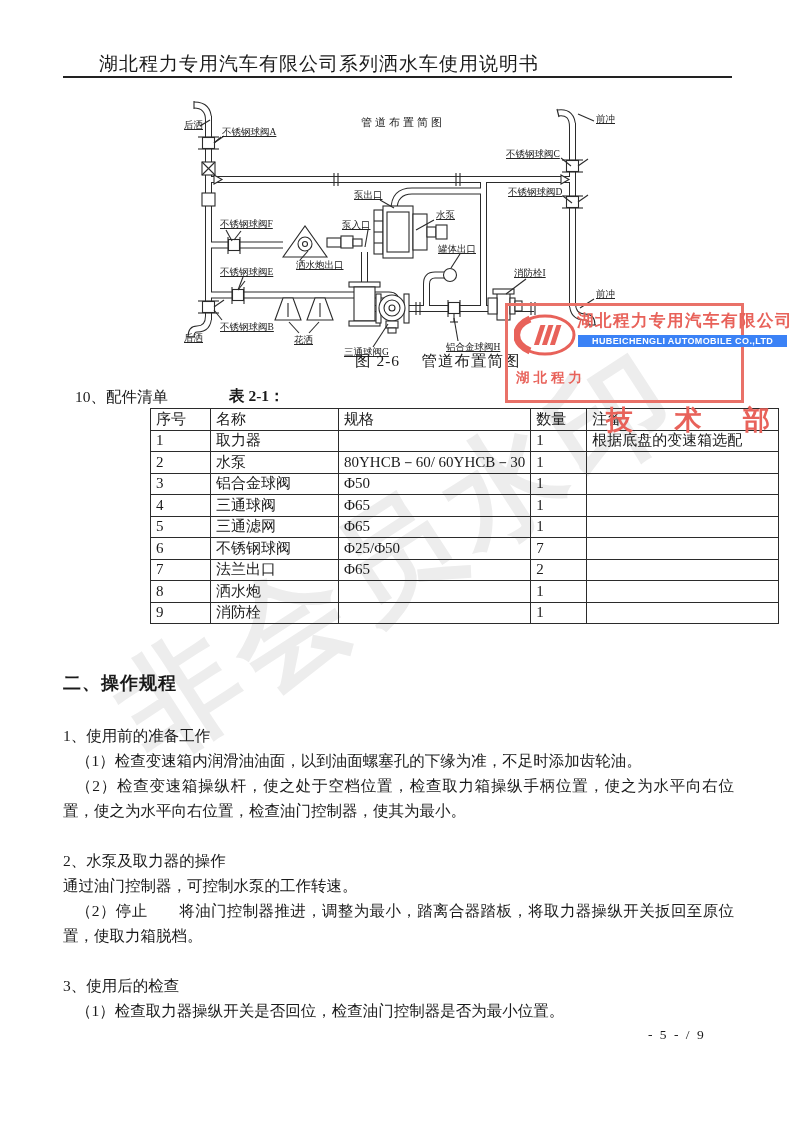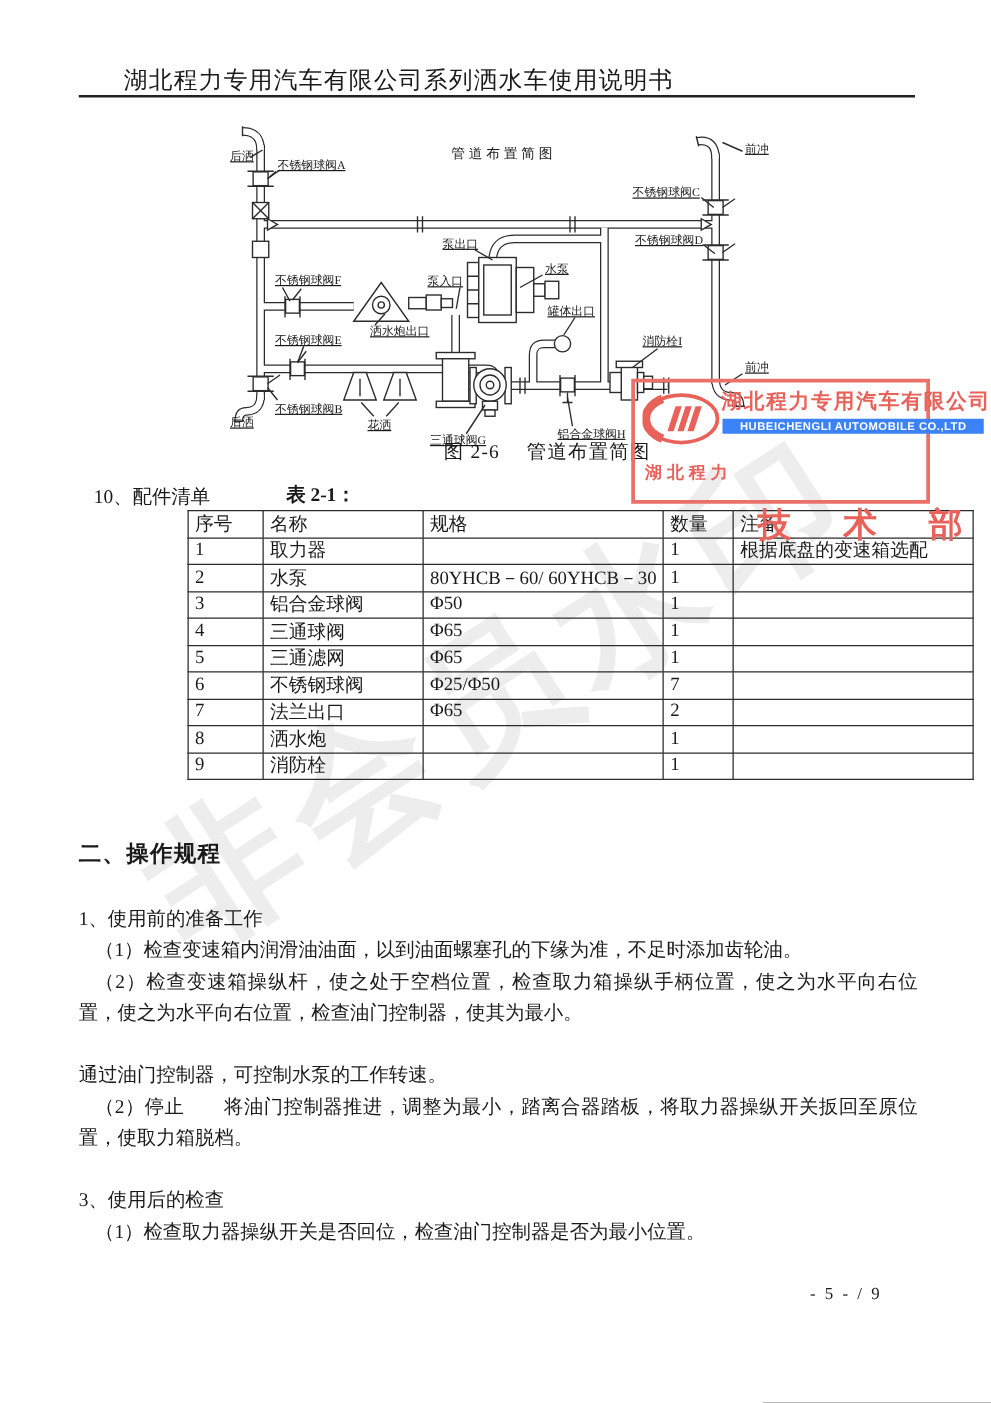--- a/index.html
+++ b/index.html
@@ -387,20 +387,21 @@
     </table>
 
 
   <div class="op-heading">二、操作规程</div>
 
   <div class="op-body">
     <p>1、使用前的准备工作</p>
     <p class="indent">（1）检查变速箱内润滑油油面，以到油面螺塞孔的下缘为准，不足时添加齿轮油。</p>
     <p class="indent">（2）检查变速箱操纵杆，使之处于空档位置，检查取力箱操纵手柄位置，使之为水平向右位置，使之为水平向右位置，检查油门控制器，使其为最小。</p>
     <div class="gap"></div>
+    <p>2、水泵及取力器的操作</p>
     <p>通过油门控制器，可控制水泵的工作转速。</p>
     <p class="indent">（2）停止　　将油门控制器推进，调整为最小，踏离合器踏板，将取力器操纵开关扳回至原位置，使取力箱脱档。</p>
     <div class="gap"></div>
     <p>3、使用后的检查</p>
     <p class="indent">（1）检查取力器操纵开关是否回位，检查油门控制器是否为最小位置。</p>
   </div>
 
   <div class="footer">- 5 - / 9</div>
 
 </div>

